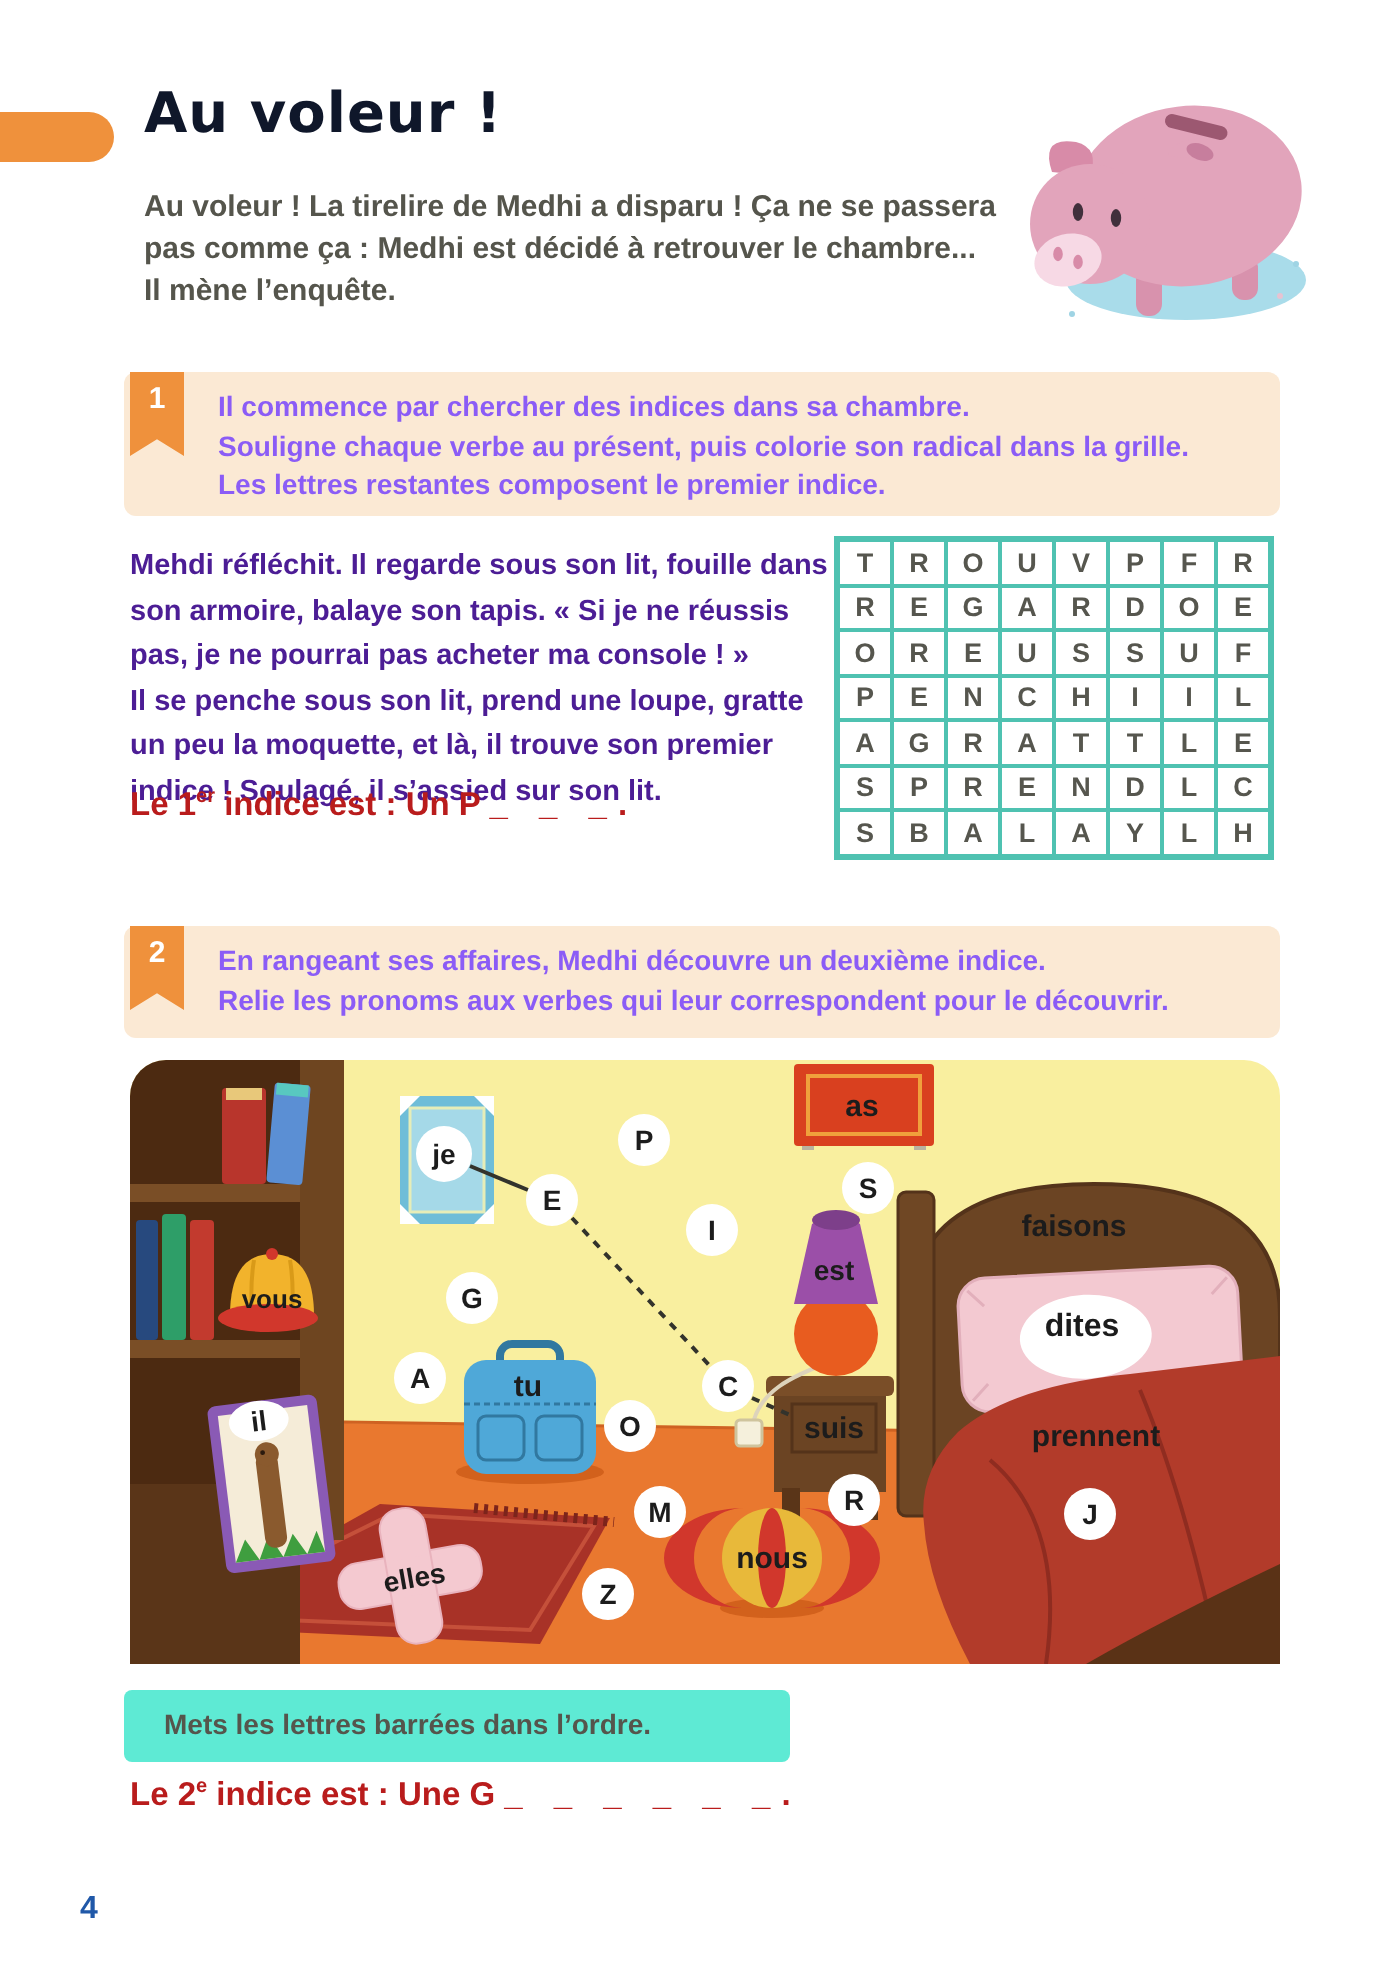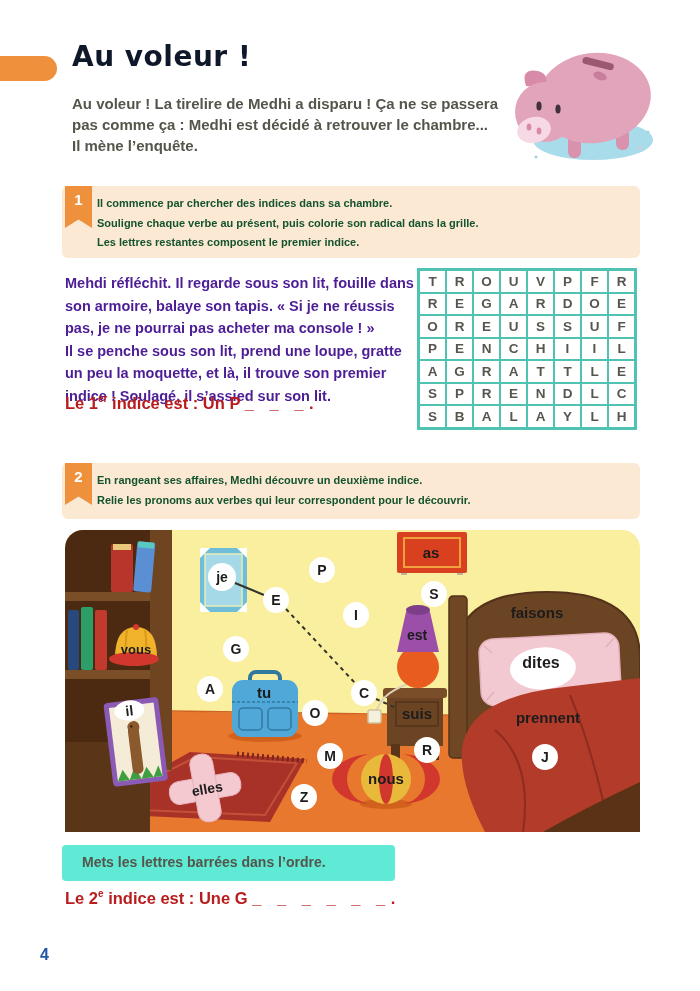--- a/index.html
+++ b/index.html
@@ -13,21 +13,21 @@
               font-size:28px;color:#0f172a;letter-spacing:0.5px;}
   #intro{left:72px;top:93px;width:440px;font-size:15px;line-height:21px;font-weight:bold;color:#55554c;}
 
   
   .exbox{left:62px;width:578px;background:#fbe9d4;border-radius:6px;}
   #exbox1{top:186px;height:72px;}
   #exbox2{top:463px;height:56px;}
   .badge{position:absolute;left:3px;top:0;width:27px;height:42px;background:#ef913c;
          clip-path:polygon(0 0,100% 0,100% 100%,50% 80%,0 100%);
          color:#ffffff;font-weight:bold;font-size:15px;text-align:center;padding-top:5px;box-sizing:border-box;}
-  .exlines{position:absolute;left:35px;top:8px;font-size:11px;line-height:19.5px;font-weight:bold;color:#14532d;white-space:nowrap;}
+  .exlines{position:absolute;left:47px;top:8px;font-size:14px;line-height:19.5px;font-weight:bold;color:#8b5cf6;white-space:nowrap;}
 
   
   #story{left:65px;top:272px;width:368px;font-size:14.5px;line-height:22.5px;font-weight:bold;color:#4c1d95;white-space:nowrap;}
   .clue{font-size:16.5px;font-weight:bold;color:#b91c1c;white-space:nowrap;}
   #clue1{left:65px;top:393px;}
   #clue2{left:65px;top:888px;}
   .clue sup{font-size:10px;}
   .blanks{letter-spacing:1px;word-spacing:9px;}
 
   

